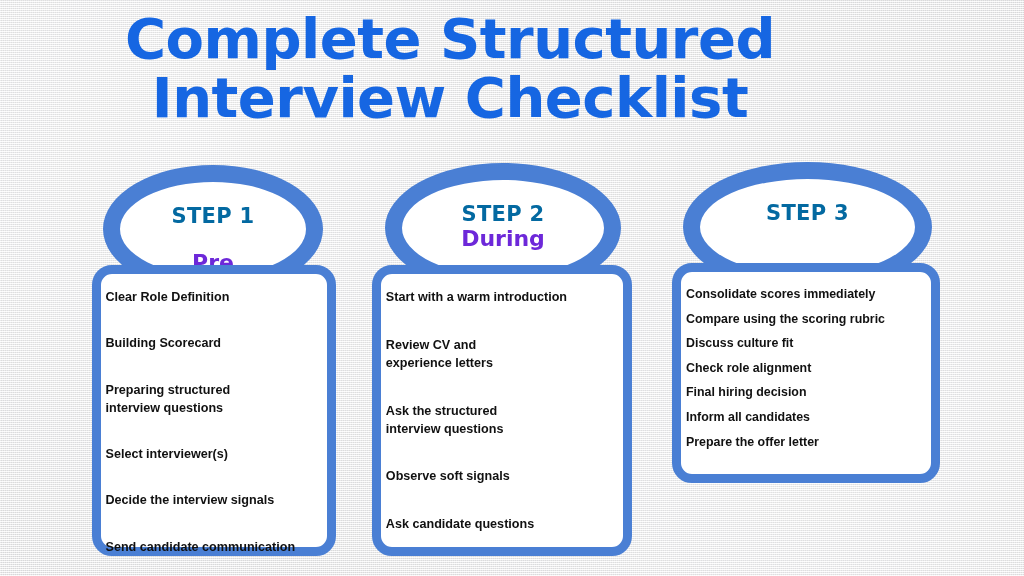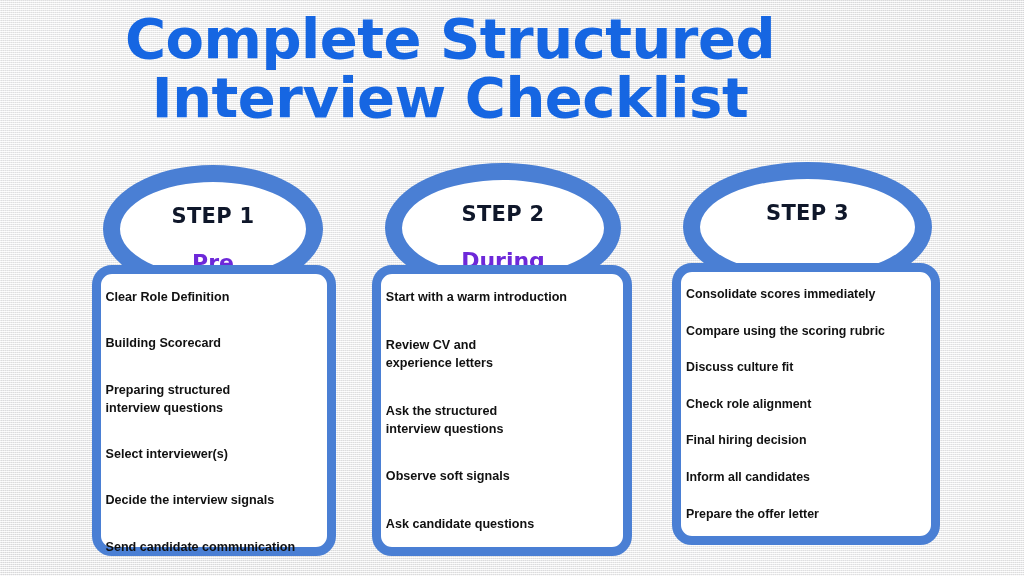--- a/index.html
+++ b/index.html
@@ -70,21 +70,21 @@
     z-index: 2;
     display: flex;
     flex-direction: column;
     align-items: center;
     justify-content: flex-start;
   }
   .step-num {
     font-family: "DejaVu Sans", sans-serif;
     font-weight: bold;
     font-size: 21px;
-    color: #0f172a;
+    color: #0369a1;
     letter-spacing: 0.3px;
     white-space: nowrap;
   }
   .step-name {
     font-family: "DejaVu Sans", sans-serif;
     font-weight: bold;
     font-size: 22px;
     color: #6d28d9;
     white-space: nowrap;
   }
@@ -143,41 +143,41 @@
 interview questions</div>
       <div class="item">Select interviewer(s)</div>
       <div class="item">Decide the interview signals</div>
       <div class="item">Send candidate communication</div>
     </div>
   </div>
 
   <div class="column" id="col-2">
     <div class="step-head" style="left:385px; top:163px; width:236px; height:130px; padding-top:22px;">
       <div class="step-num">STEP 2</div>
-      <div class="step-name" style="margin-top:22px;">During</div>
+      <div class="step-name" style="">During</div>
     </div>
 
     <div class="step-card" style="left:372px; top:265px; width:260px; height:291px; padding-top:15px; gap:30px;">
       <div class="item">Start with a warm introduction</div>
       <div class="item">Review CV and
 experience letters</div>
       <div class="item">Ask the structured
 interview questions</div>
       <div class="item">Observe soft signals</div>
       <div class="item">Ask candidate questions</div>
     </div>
   </div>
 
   <div class="column" id="col-3">
     <div class="step-head" style="left:683px; top:162px; width:249px; height:130px; padding-top:22px;">
       <div class="step-num">STEP 3</div>
       <div class="step-name" style="margin-top:39px;">Post</div>
     </div>
 
-    <div class="step-card" style="left:672px; top:263px; width:268px; height:282px; padding-top:14px; gap:19px;">
+    <div class="step-card" style="left:672px; top:263px; width:268px; height:220px; padding-top:14px; gap:7px;">
       <div class="item">Consolidate scores immediately</div>
       <div class="item">Compare using the scoring rubric</div>
       <div class="item">Discuss culture fit</div>
       <div class="item">Check role alignment</div>
       <div class="item">Final hiring decision</div>
       <div class="item">Inform all candidates</div>
       <div class="item">Prepare the offer letter</div>
     </div>
   </div>
 

